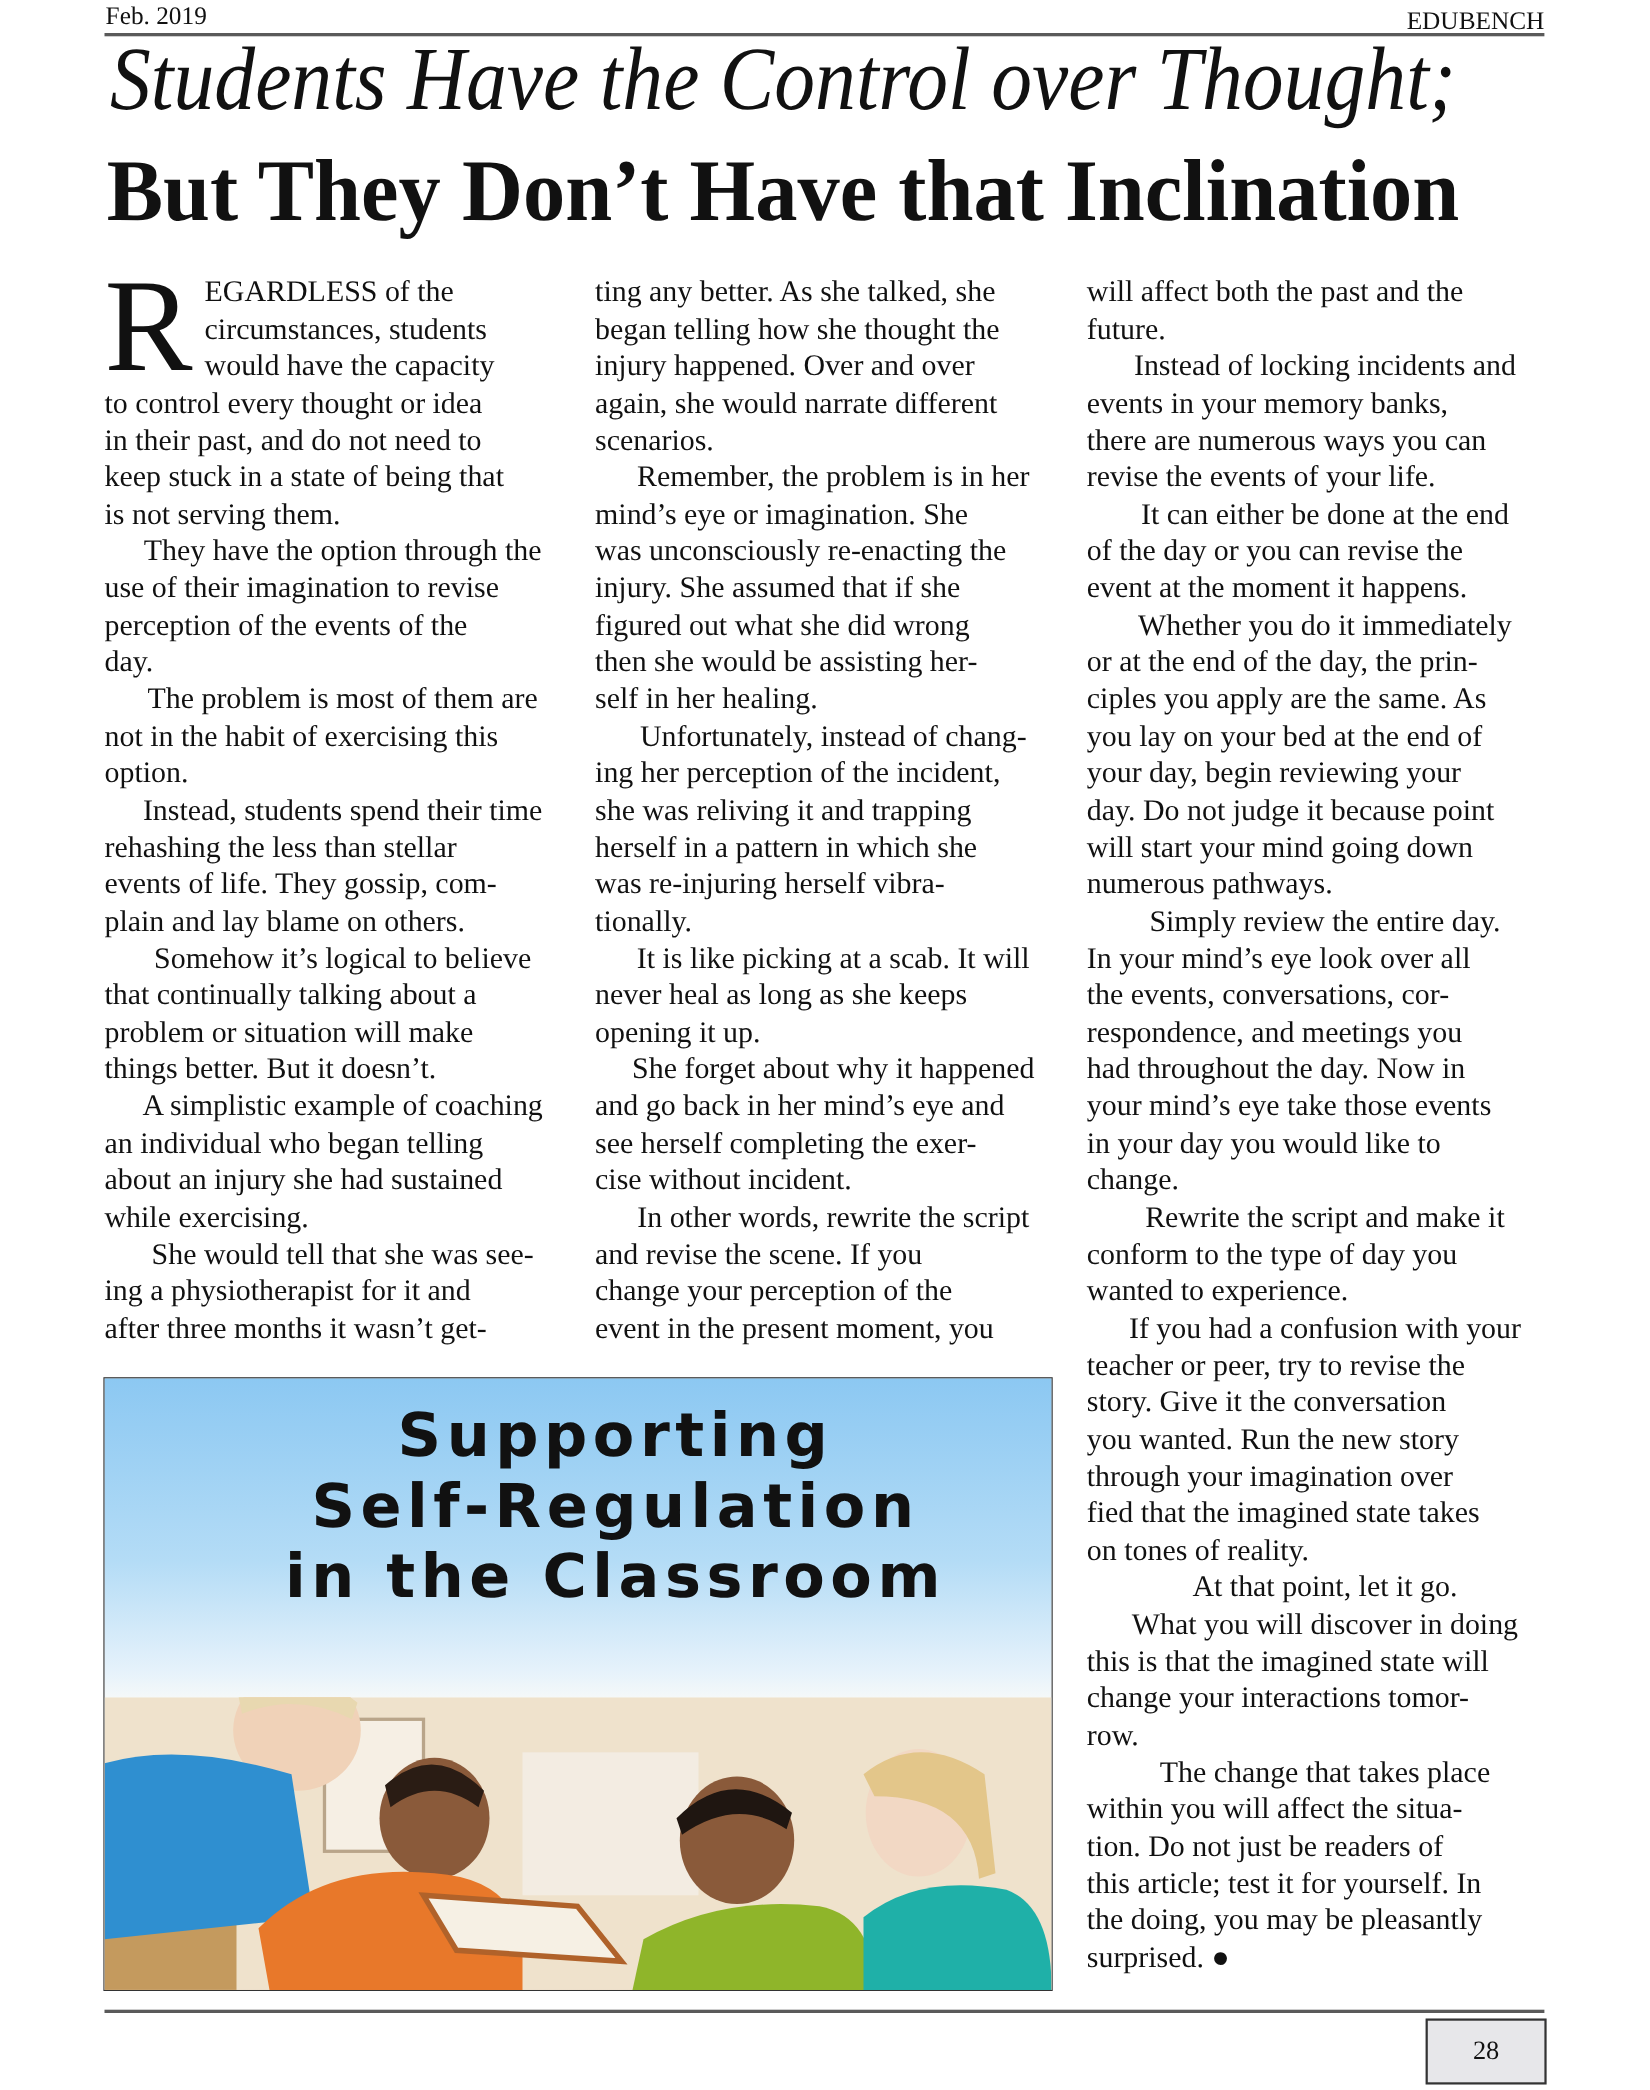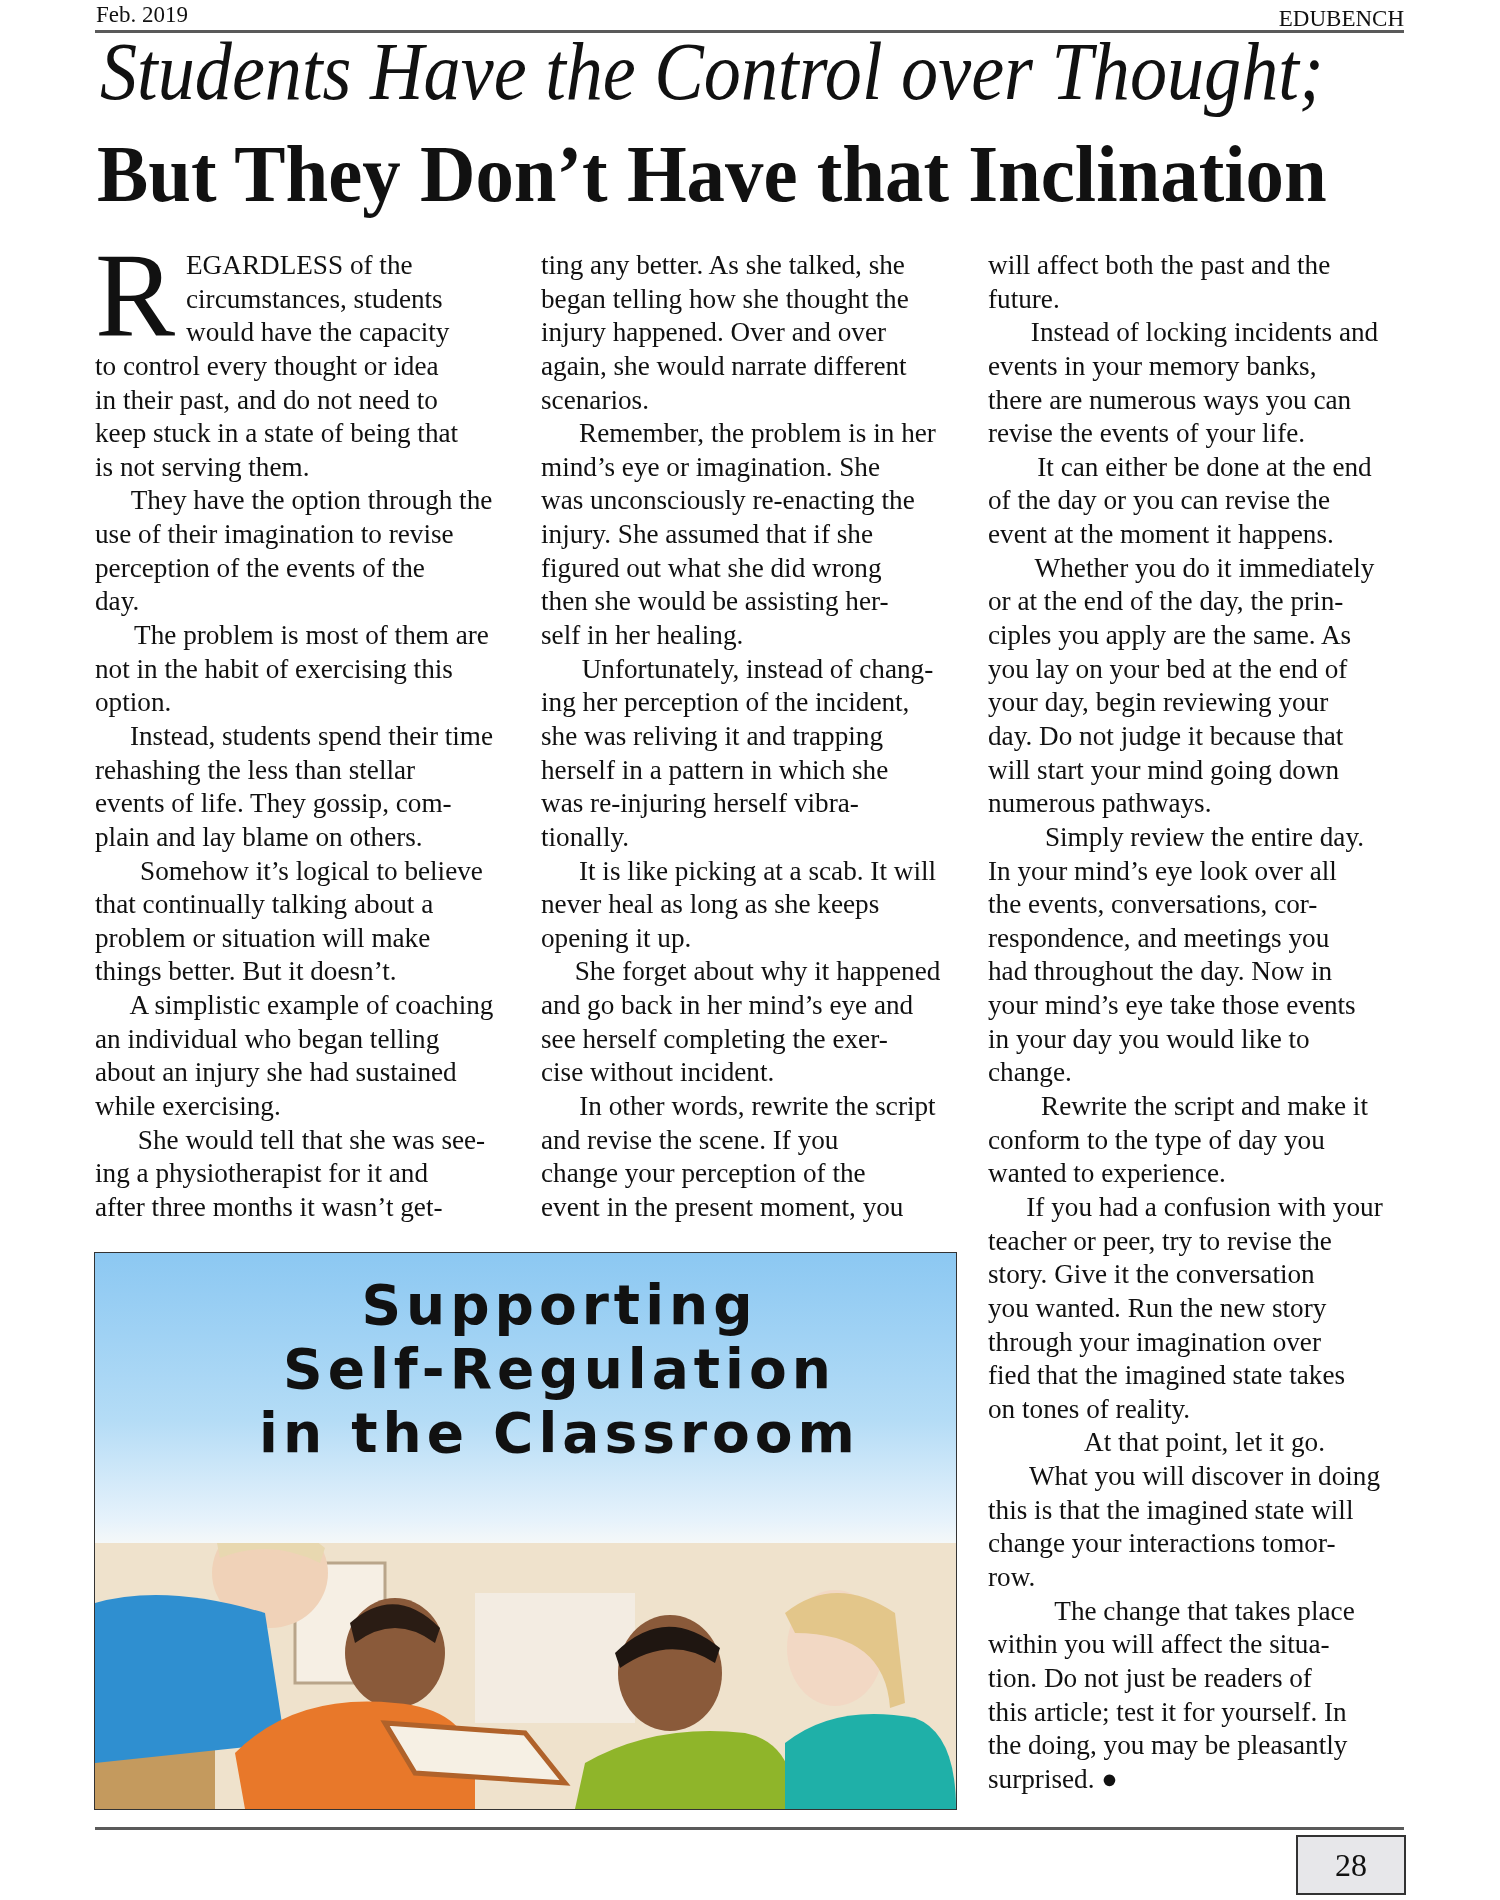--- a/index.html
+++ b/index.html
@@ -21,21 +21,21 @@
   .dropcap{position:absolute;left:0;top:-8px;font-size:120px;line-height:110px;font-weight:normal;}
   .dc-line{padding-left:91px;}
   .figure{position:absolute;left:94px;top:1252px;width:861px;height:556px;border:1px solid #333;overflow:hidden;
           background:linear-gradient(180deg,#8cc8f2 0%,#b4dcf6 30%,#e6f2fb 48%,#fbfbf8 54%,#f2e8d8 60%,#e9dcc6 100%);}
   .fig-title{position:absolute;left:0;width:100%;text-align:center;top:20px;font-family:"DejaVu Sans",sans-serif;
              font-weight:bold;font-size:55px;line-height:64px;letter-spacing:5px;color:#111;padding-left:34px;}
   .fig-title span{display:block;}
   .photo{position:absolute;left:0;top:290px;width:100%;height:266px;}
   .bottom-rule{top:1827px;}
   .page-box{position:absolute;left:1296px;top:1835px;width:106px;height:56px;border:2px solid #333;background:#e7e7ea;
-            font-size:32px;line-height:56px;text-align:center;}
+            font-size:24px;line-height:56px;text-align:center;}
 </style>
 </head>
 <body>
 
 <div class="hdr-left">Feb. 2019</div>
 <div class="hdr-right">EDUBENCH</div>
 <div class="rule" style="top:30px"></div>
 
 <div class="title1">Students Have the Control over Thought;</div>
 <div class="title2">But They Don’t Have that Inclination</div>
@@ -111,21 +111,21 @@
     <span class="ln">there are numerous ways you can</span>
     <span class="ln">revise the events of your life.</span>
     <span class="ln ind">It can either be done at the end</span>
     <span class="ln">of the day or you can revise the</span>
     <span class="ln">event at the moment it happens.</span>
     <span class="ln ind">Whether you do it immediately</span>
     <span class="ln">or at the end of the day, the prin-</span>
     <span class="ln">ciples you apply are the same. As</span>
     <span class="ln">you lay on your bed at the end of</span>
     <span class="ln">your day, begin reviewing your</span>
-    <span class="ln">day.  Do not judge it because that</span>
+    <span class="ln">day.  Do not judge it because point</span>
     <span class="ln">will start your mind going down</span>
     <span class="ln">numerous pathways.</span>
     <span class="ln ind">Simply review the entire day.</span>
     <span class="ln">In your mind’s eye look over all</span>
     <span class="ln">the events, conversations, cor-</span>
     <span class="ln">respondence, and meetings you</span>
     <span class="ln">had throughout the day.  Now in</span>
     <span class="ln">your mind’s eye take those events</span>
     <span class="ln">in your day you would like to</span>
     <span class="ln">change.</span>

